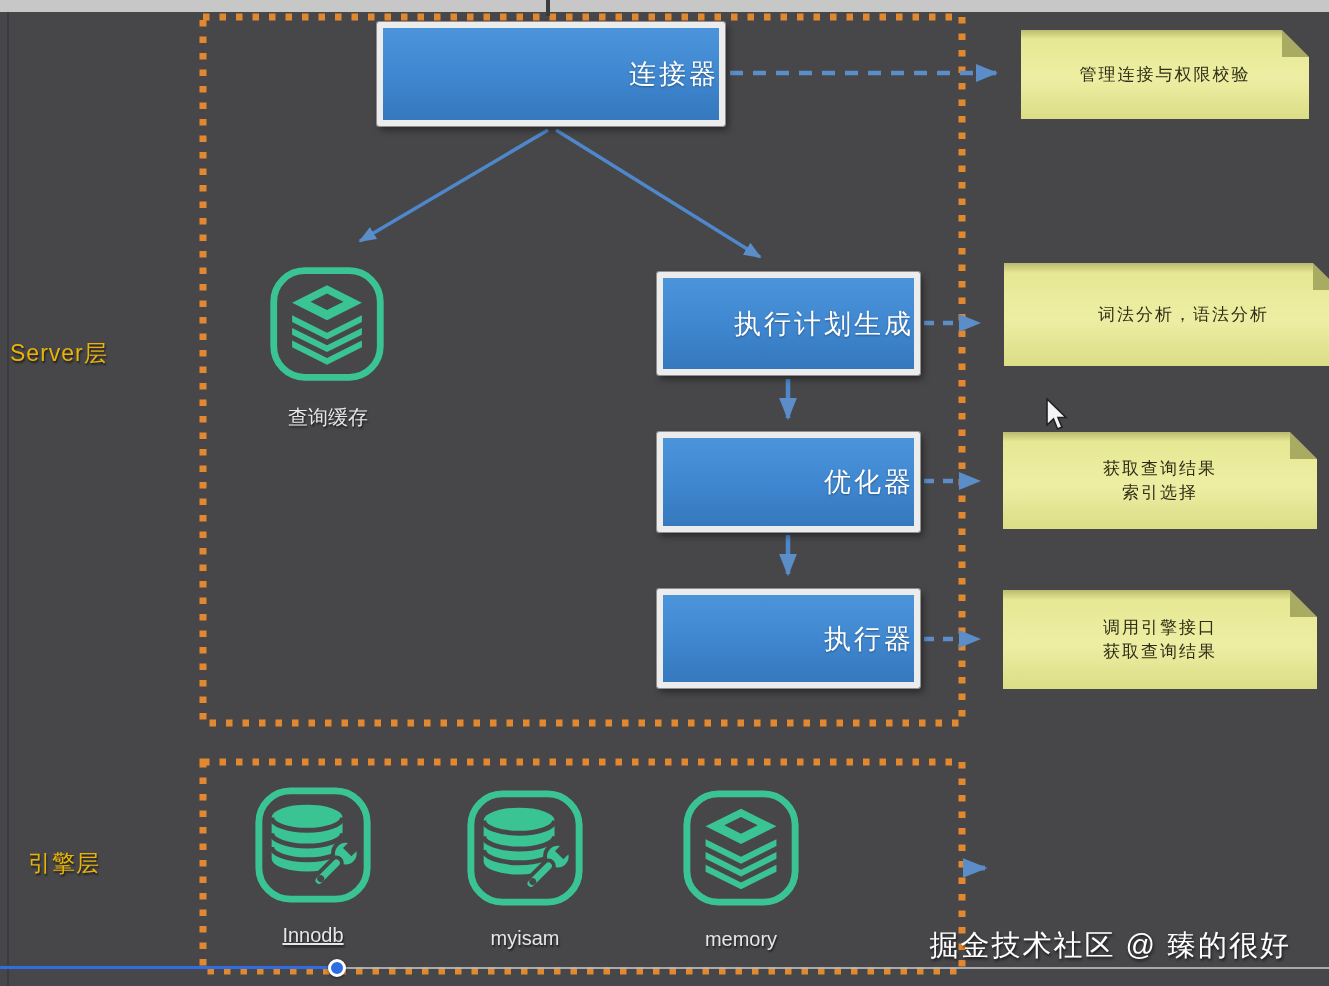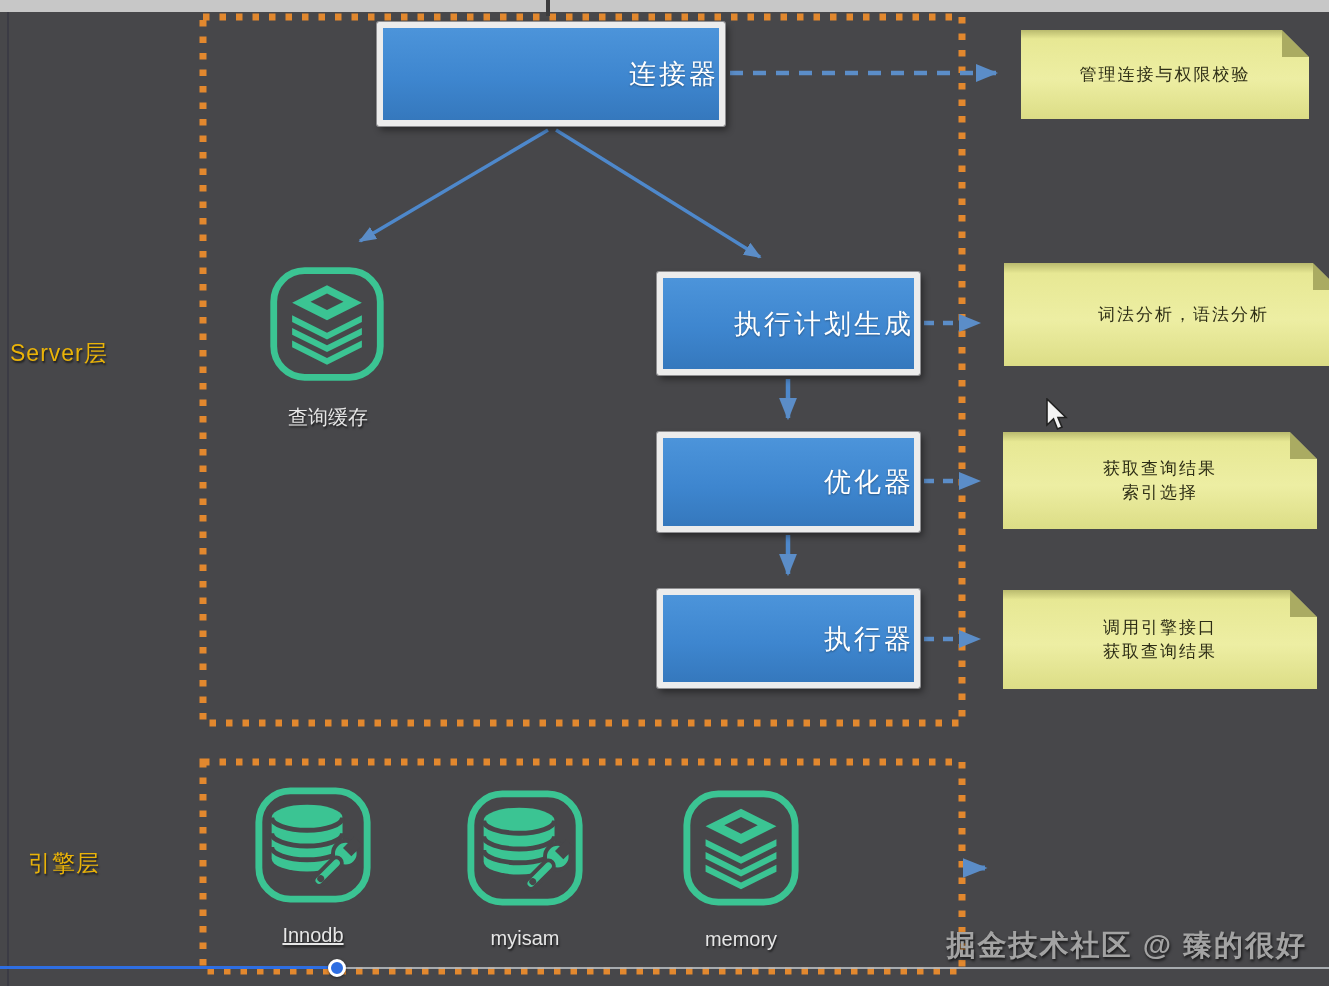--- a/index.html
+++ b/index.html
@@ -42,22 +42,22 @@
   .iconbox{position:absolute;z-index:10;}
   .icon-label{
     position:absolute;z-index:10;text-align:center;color:#e6e6e6;font-size:20px;
     text-shadow:1px 2px 2px rgba(0,0,0,.6);
   }
   .layer-label{
     position:absolute;z-index:10;color:#eab308;font-size:23px;
     text-shadow:1px 2px 2px rgba(0,0,0,.6);letter-spacing:1px;
   }
   .watermark{
-    position:absolute;right:22px;top:926px;z-index:20;color:#a3a3a3;font-size:29px;
-    font-weight:700;letter-spacing:2px;text-shadow:1px 2px 3px rgba(0,0,0,.7);
+    position:absolute;right:38px;top:926px;z-index:20;color:#ffffff;font-size:29px;
+    font-weight:400;letter-spacing:2px;text-shadow:1px 2px 3px rgba(0,0,0,.7);
   }
   
   .progress-played{position:absolute;left:0;top:966px;width:337px;height:3px;background:#2e6ee2;z-index:30;}
   .progress-rest{position:absolute;left:337px;top:967px;width:992px;height:2px;background:#b9bdc1;opacity:.85;z-index:30;}
   .progress-handle{position:absolute;left:328px;top:959px;width:12px;height:12px;border-radius:50%;
     background:#2e6ee2;border:3px solid #fff;box-shadow:0 1px 3px rgba(0,0,0,.5);z-index:31;}
   .cursor{position:absolute;left:1044px;top:398px;z-index:40;}
 </style>
 </head>
 <body>

